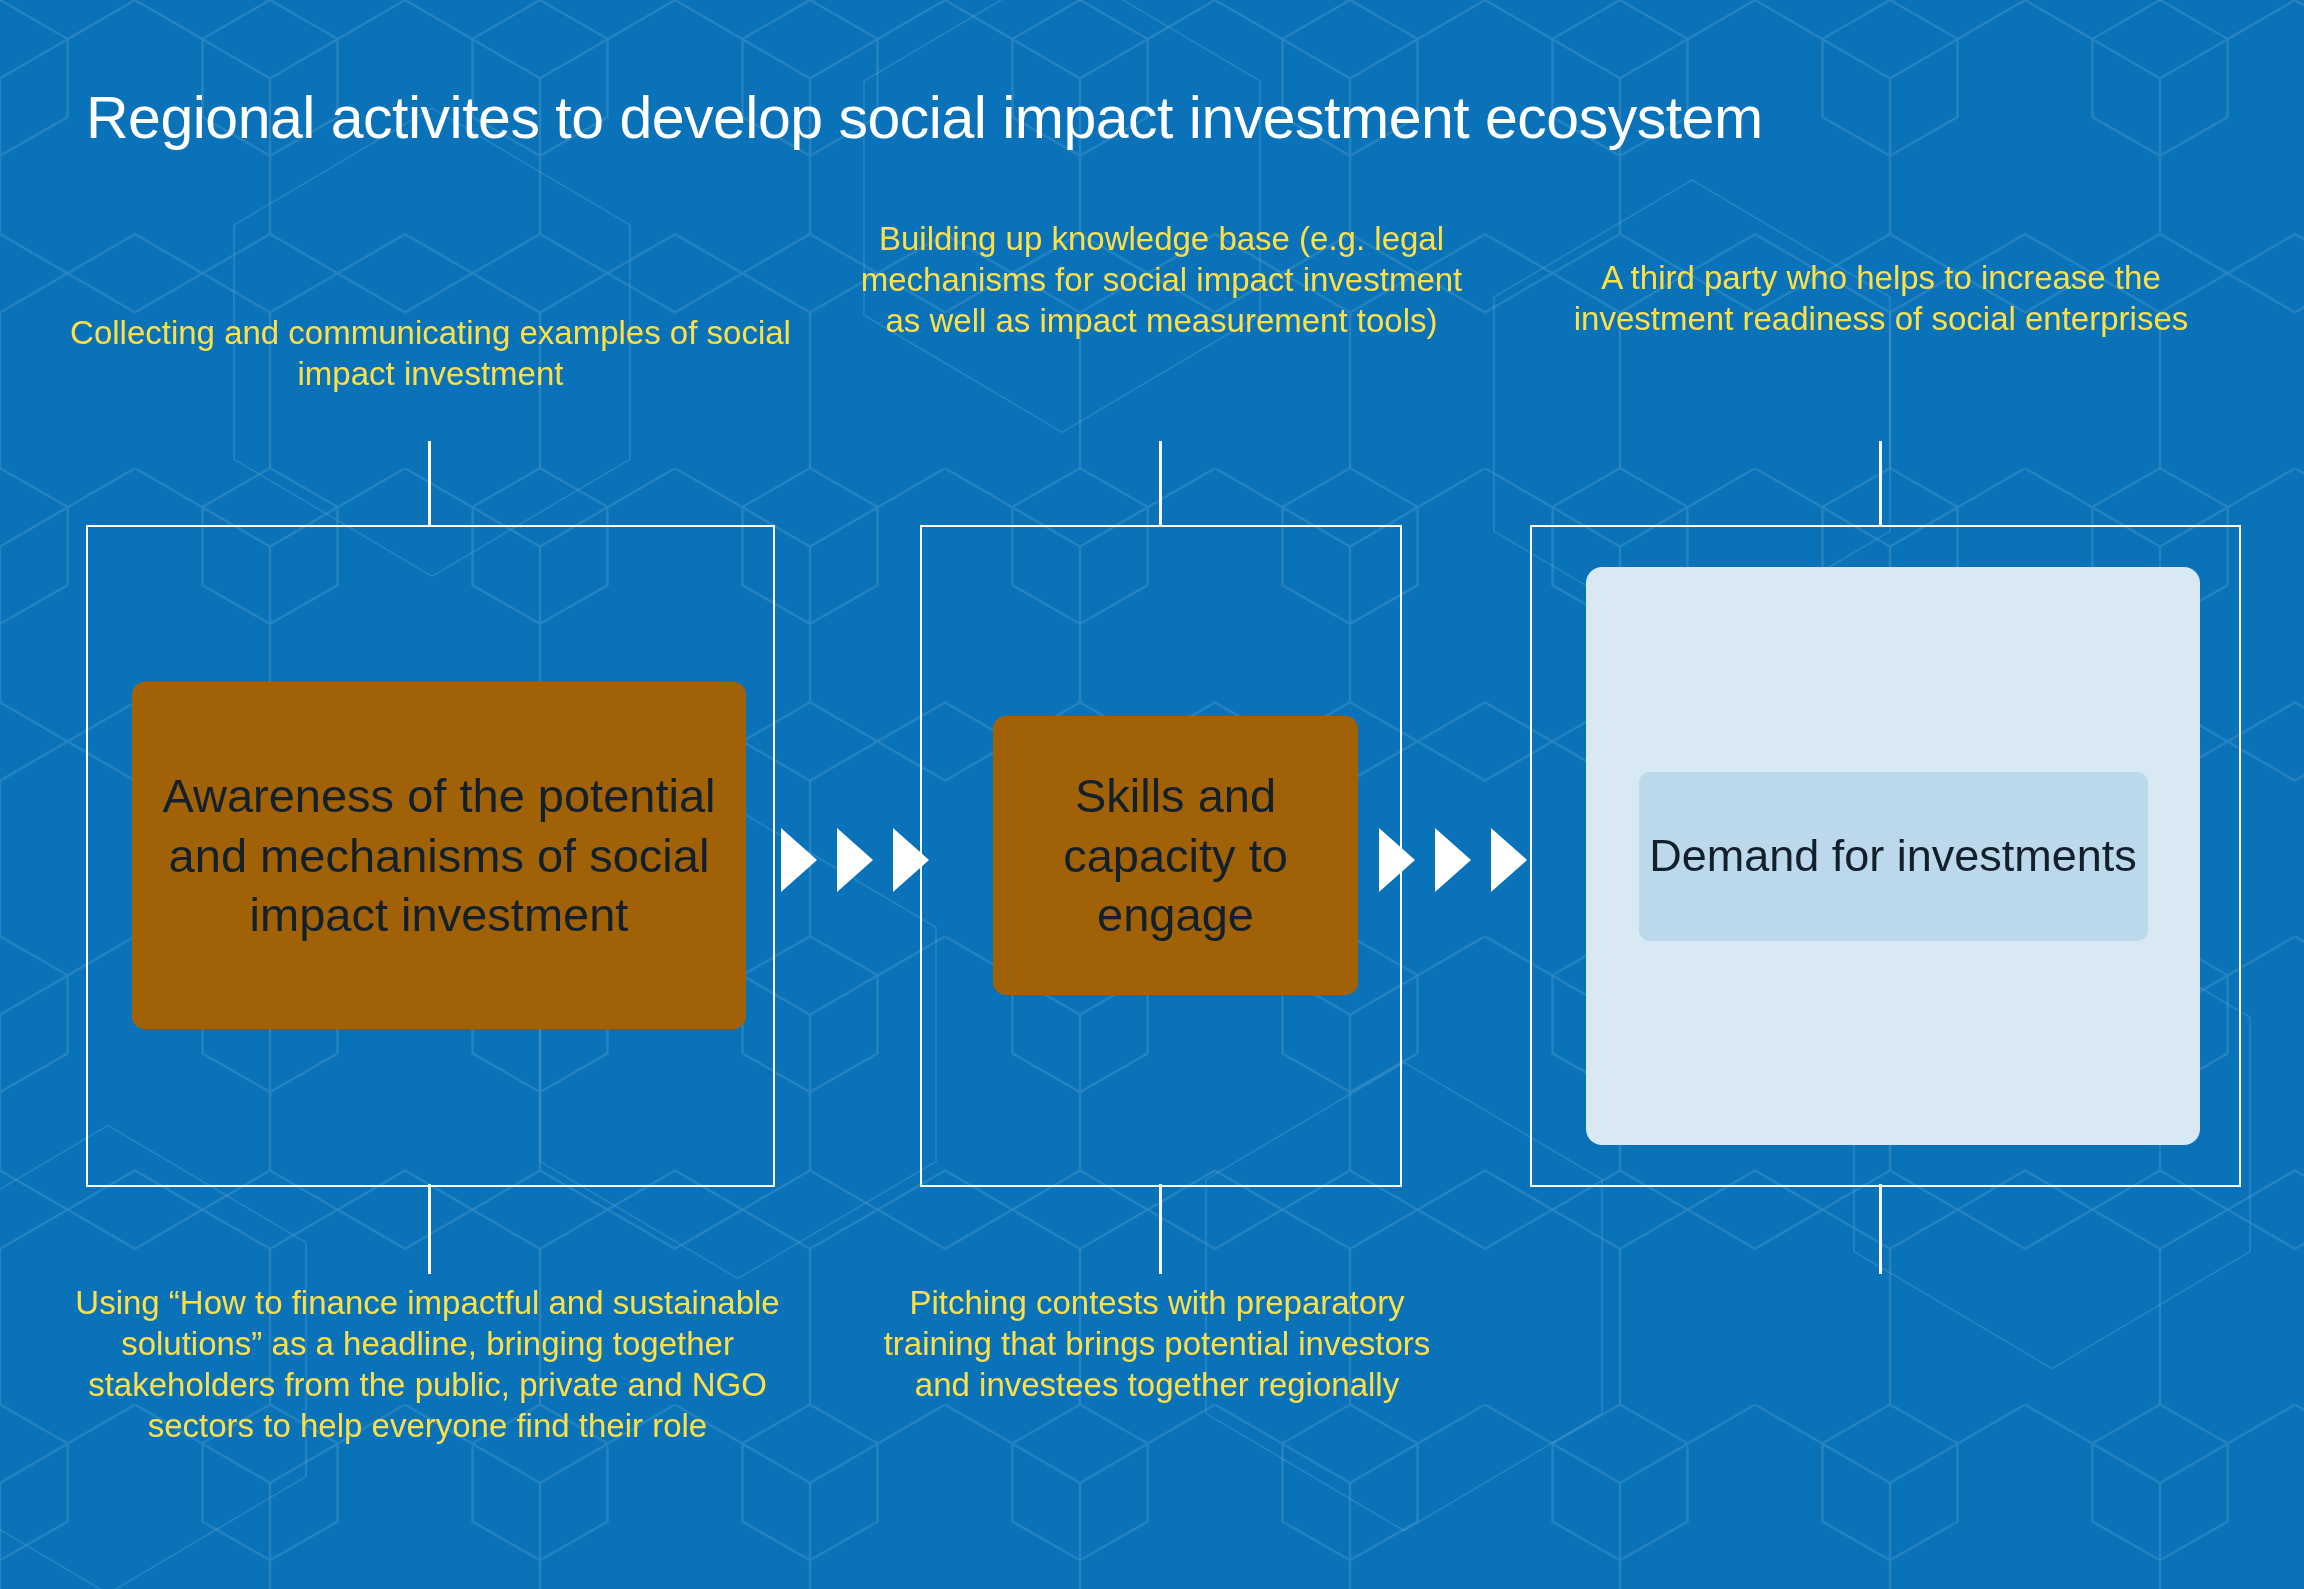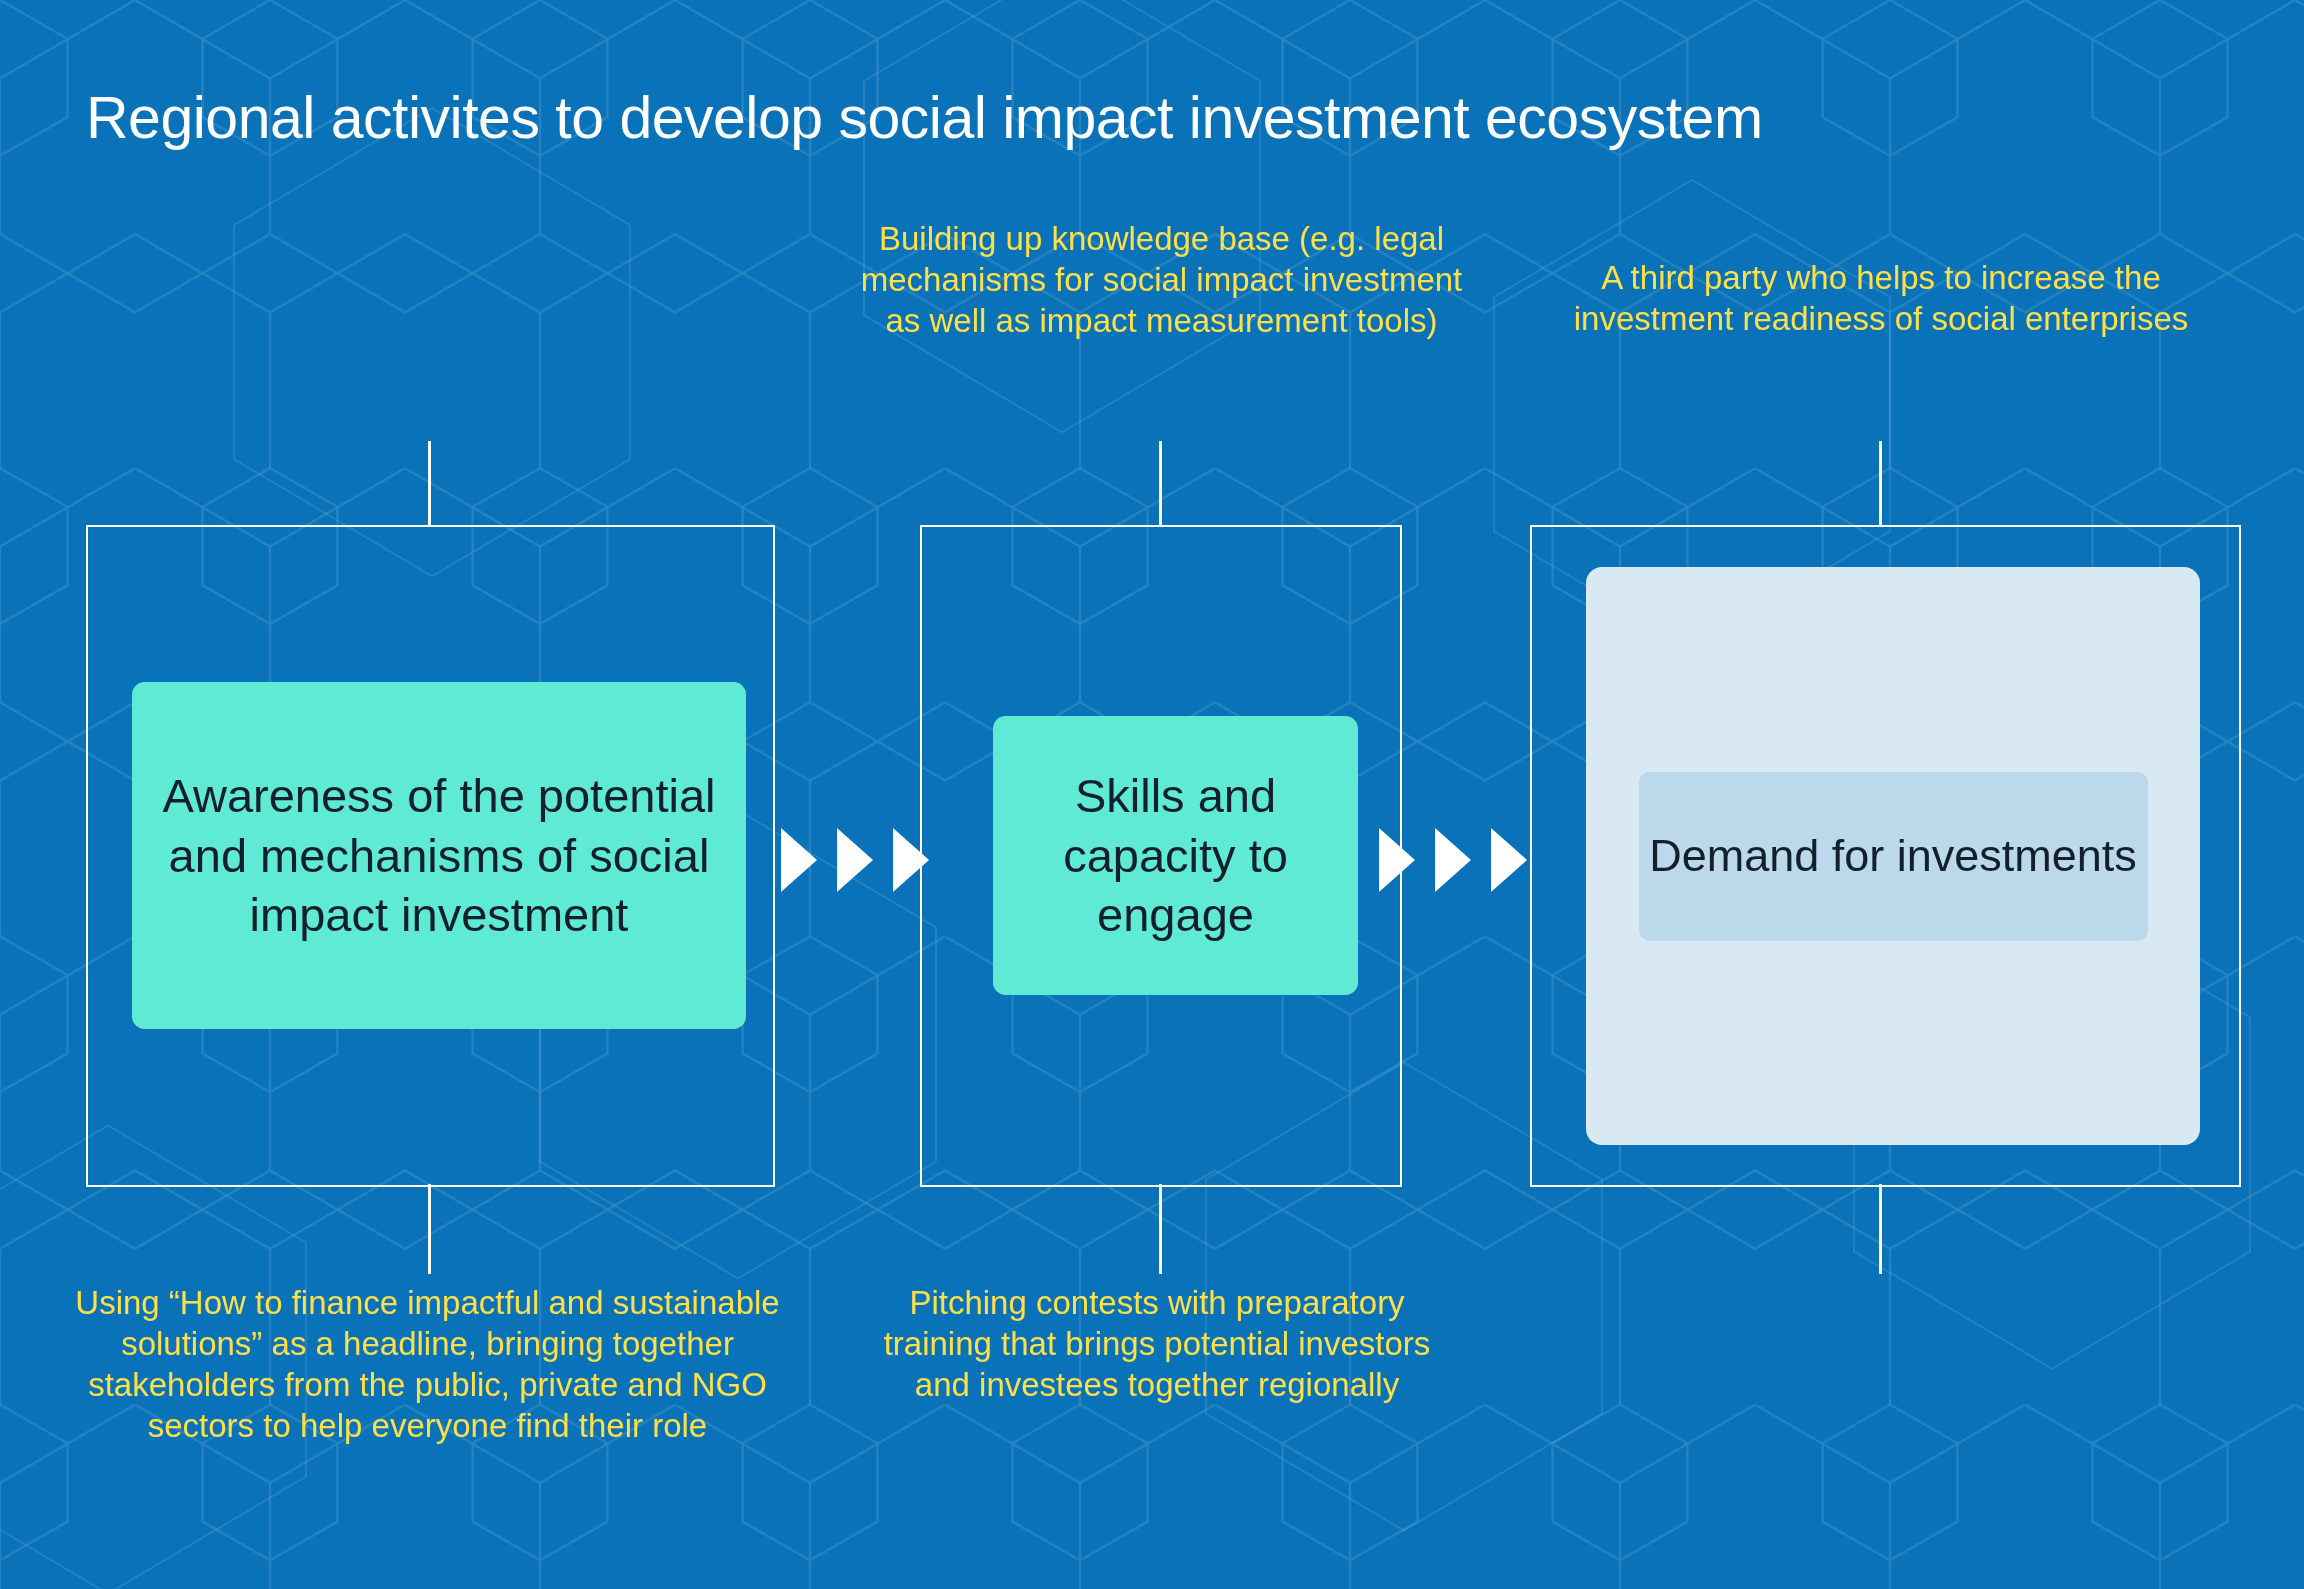--- a/index.html
+++ b/index.html
@@ -55,21 +55,21 @@
     font-size: 33px;
     line-height: 1.24;
     text-align: center;
     font-weight: 300;
   }
   .caption-top  { }
   .caption-bot  { }
   
   .card {
     position: absolute;
-    background: #5eead4;
+    background: #a16207;
     border-radius: 12.6px;
     box-sizing: border-box;
     display: flex;
     align-items: center;
     justify-content: center;
     text-align: center;
     color: #13202b;
     font-weight: 300;
     line-height: 1.27;
   }
@@ -147,20 +147,21 @@
       <polygon points="1880,200 2100,330 2100,590 1880,720 1660,590 1660,330"></polygon>
       <polygon points="820,900 1040,1030 1040,1290 820,1420 600,1290 600,1030"></polygon>
       <polygon points="1560,1180 1780,1310 1780,1570 1560,1700 1340,1570 1340,1310"></polygon>
       <polygon points="2280,1000 2500,1130 2500,1390 2280,1520 2060,1390 2060,1130"></polygon>
       <polygon points="120,1250 340,1380 340,1640 120,1770 -100,1640 -100,1380"></polygon>
     </g>
   </svg>
 
   <div id="title">Regional activites to develop social impact investment ecosystem</div>
 
+  <div class="caption caption-top" style="left:50px; top:313px; width:761px;">Collecting and communicating examples of social impact investment</div>
 
   <div class="stem" style="left:428px; top:441px; height:86px;"></div>
 
   <div class="bracket" style="left:86px; top:525px; width:689px; height:662px;"></div>
 
   <div class="stem" style="left:428px; top:1184px; height:90px;"></div>
 
   <div class="card" id="card-awareness">Awareness of the potential and mechanisms of social impact investment</div>
 
   <div class="caption caption-bot" style="left:54px; top:1283px; width:747px;">Using “How to finance impactful and sustainable solutions” as a headline, bringing together stakeholders from the  public, private and NGO sectors to help everyone find their role</div>

